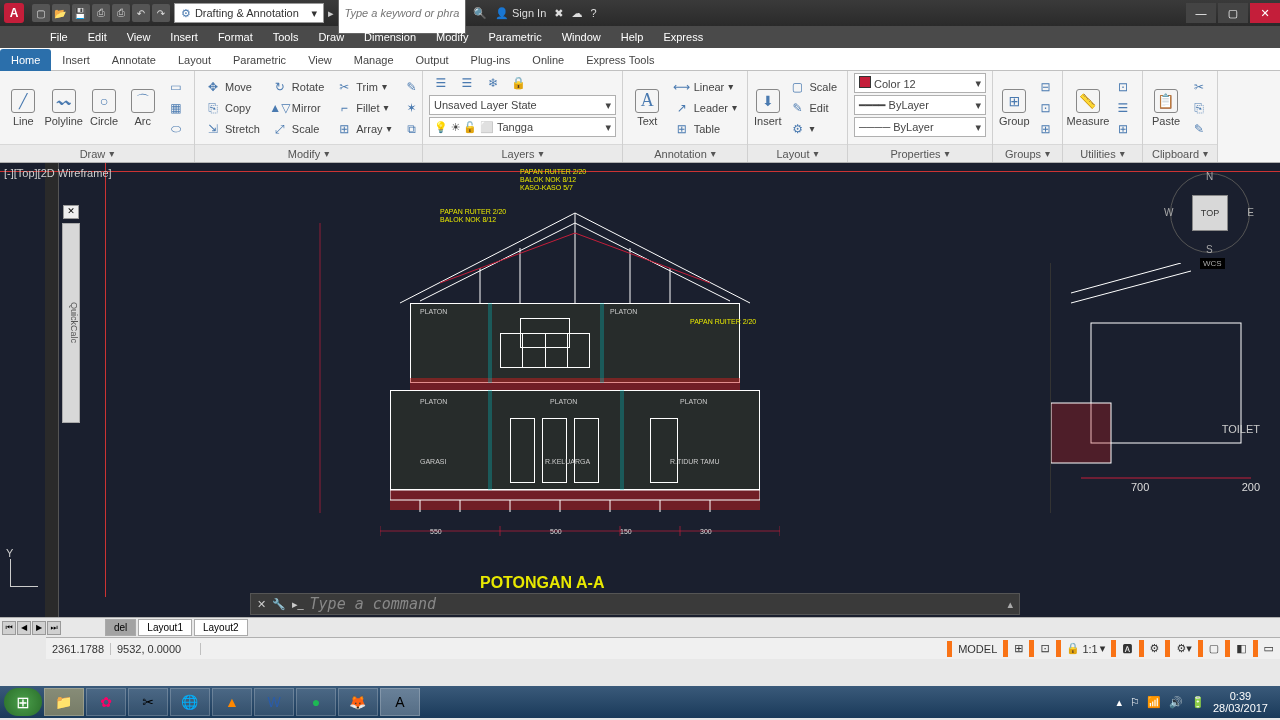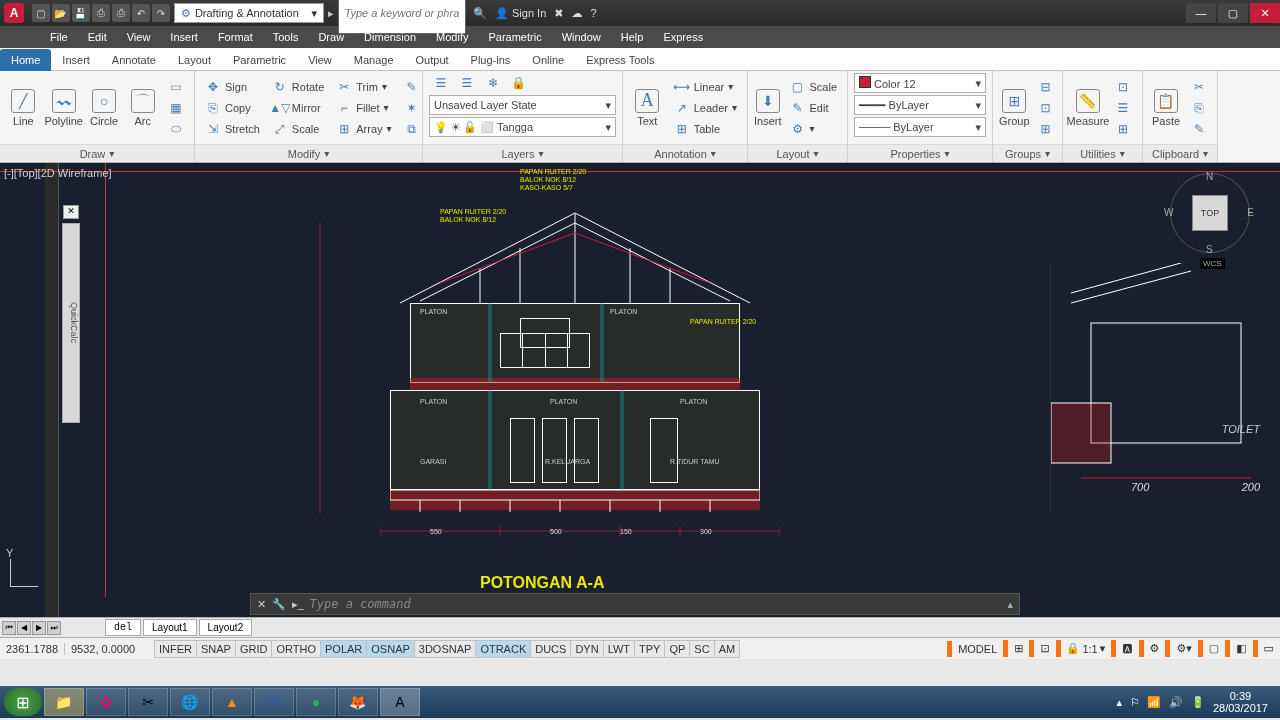--- a/index.html
+++ b/index.html
@@ -56,36 +56,36 @@
 .drawing { position:absolute; left:320px; top:30px; width:510px; height:400px; }
 .drawing .wall { position:absolute; background:rgba(255,255,0,0.06); border:1px solid #fff; }
 .drawing .red-fill { position:absolute; background:rgba(200,30,30,0.5); }
 .drawing .cyan { position:absolute; background:rgba(0,200,200,0.3); }
 .drawing .label { position:absolute; color:#ccc; font-size:7px; white-space:nowrap;}
 .drawing .ylabel { position:absolute; color:#e8e800; font-size:7px; white-space:nowrap;}
 .drawing-title { position:absolute; bottom:42px; left:480px; color:#e8e800; font-size:16px; font-weight:bold; text-align:center; border-bottom:1px dashed #cc3333; padding-bottom:2px;}
 .drawing-scale { position:absolute; bottom:28px; left:510px; color:#e8e800; font-size:9px; }
 
 
-.drawing2 { position:absolute; right:10px; top:100px; width:220px; height:250px; border-left:1px solid #333;font-style:italic;}
+.drawing2 { position:absolute; right:10px; top:100px; width:220px; height:250px; border-left:1px solid #333;}
 
 
 .cmdline { position:absolute; bottom:22px; left:250px; width:770px; height:22px; background:#3a3a3a; display:flex; align-items:center; gap:6px; padding:0 6px; border:1px solid #555;}
 .cmdline .close-x { color:#ccc; font-size:11px;}
-.cmdline .prompt { color:#888; font-style:italic; font-family:Consolas,monospace; font-size:12px;}
+.cmdline .prompt { color:#888; font-style:italic; font-family:Consolas,monospace; font-size:15px;}
 
 
 .layout-tabs { position:absolute; bottom:0; left:0; right:0; height:20px; background:#e8e8e8; display:flex; align-items:center; border-top:1px solid #b0b0b0;}
 .layout-tabs .nav { display:flex; gap:1px; padding:0 2px; }
 .layout-tabs .nav div { width:14px; height:14px; background:#d0d0d0; border:1px solid #999; display:flex; align-items:center; justify-content:center; font-size:8px;}
 .layout-tabs .ltab { padding:2px 8px; background:#fff; border:1px solid #aaa; font-size:10px; margin-left:2px;}
-.layout-tabs .ltab.active { background:#ffffff;font-family:Liberation Mono, monospace; }
-
-
-.statusbar { height:22px; background:#f0f0f0; border-top:1px solid #b0b0b0; display:flex; align-items:center; font-size:10px; }
+.layout-tabs .ltab.active { background:#a3a3a3; }
+
+
+.statusbar { height:22px; background:#f0f0f0; border-top:1px solid #b0b0b0; display:flex; align-items:center; font-size:10px;margin-left:46px; }
 .statusbar .coord { padding:0 6px; border-right:1px solid #c0c0c0; color:#333;}
 .statusbar .toggle { padding:2px 4px; border:1px solid #c0c0c0; background:#e8e8e8; color:#333; margin-left:-1px;}
 .statusbar .toggle.on { background:#b8d8f0; }
 .statusbar .spacer { flex:1; }
 .statusbar .rbtn { padding:2px 6px; border-left:5px solid #f97316; color:#333; display:flex; align-items:center; gap:2px;}
 
 
 .taskbar { position:absolute; bottom:0; left:0; right:0; height:32px; background:linear-gradient(#3a5a7a,#1a3a5a); display:flex; align-items:center; padding:0 4px; }
 .taskbar .start { width:38px; height:28px; background:radial-gradient(circle,#4a9e4a,#2a6e2a); border-radius:14px; display:flex; align-items:center; justify-content:center; color:#fff; font-size:16px;}
 .taskbar .tbtn { width:40px; height:28px; background:rgba(255,255,255,0.1); border:1px solid rgba(255,255,255,0.2); margin-left:2px; display:flex; align-items:center; justify-content:center; font-size:14px;}
@@ -200,21 +200,21 @@
       </div>
     </div>
     <div class="panel-title"><span>Draw</span> ▾</div>
   </div>
 
   <div class="panel" style="width:228px;">
     <div class="panel-body">
       <div class="col">
         <div class="smallbtn">
             <span class="si">✥</span>
-            <span>Sign</span>
+            <span>Move</span>
           </div>
         <div class="smallbtn">
             <span class="si">⎘</span>
             <span>Copy</span>
           </div>
         <div class="smallbtn">
             <span class="si">⇲</span>
             <span>Stretch</span>
           </div>
       </div>
@@ -551,37 +551,20 @@
       <div style="width:40px;"></div>
       <div class="ltab active">del</div>
       <div class="ltab">Layout1</div>
       <div class="ltab">Layout2</div>
     </div>
   </div>
 
   <div class="statusbar">
     <div class="coord">2361.1788</div>
     <div class="coord" style="min-width:90px;">9532, 0.0000</div>
-    <div id="status-toggles" style="display:flex;">
-        <div class="toggle">INFER</div>
-        <div class="toggle">SNAP</div>
-        <div class="toggle">GRID</div>
-        <div class="toggle">ORTHO</div>
-        <div class="toggle on">POLAR</div>
-        <div class="toggle on">OSNAP</div>
-        <div class="toggle">3DOSNAP</div>
-        <div class="toggle on">OTRACK</div>
-        <div class="toggle">DUCS</div>
-        <div class="toggle">DYN</div>
-        <div class="toggle">LWT</div>
-        <div class="toggle">TPY</div>
-        <div class="toggle">QP</div>
-        <div class="toggle">SC</div>
-        <div class="toggle">AM</div>
-      </div>
     <div class="spacer"></div>
     <div class="rbtn">MODEL</div>
     <div class="rbtn">⊞</div>
     <div class="rbtn">⊡</div>
     <div class="rbtn">🔒 <span>1:1</span> ▾</div>
     <div class="rbtn">🅰</div>
     <div class="rbtn">⚙</div>
     <div class="rbtn">⚙▾</div>
     <div class="rbtn">▢</div>
     <div class="rbtn">◧</div>

